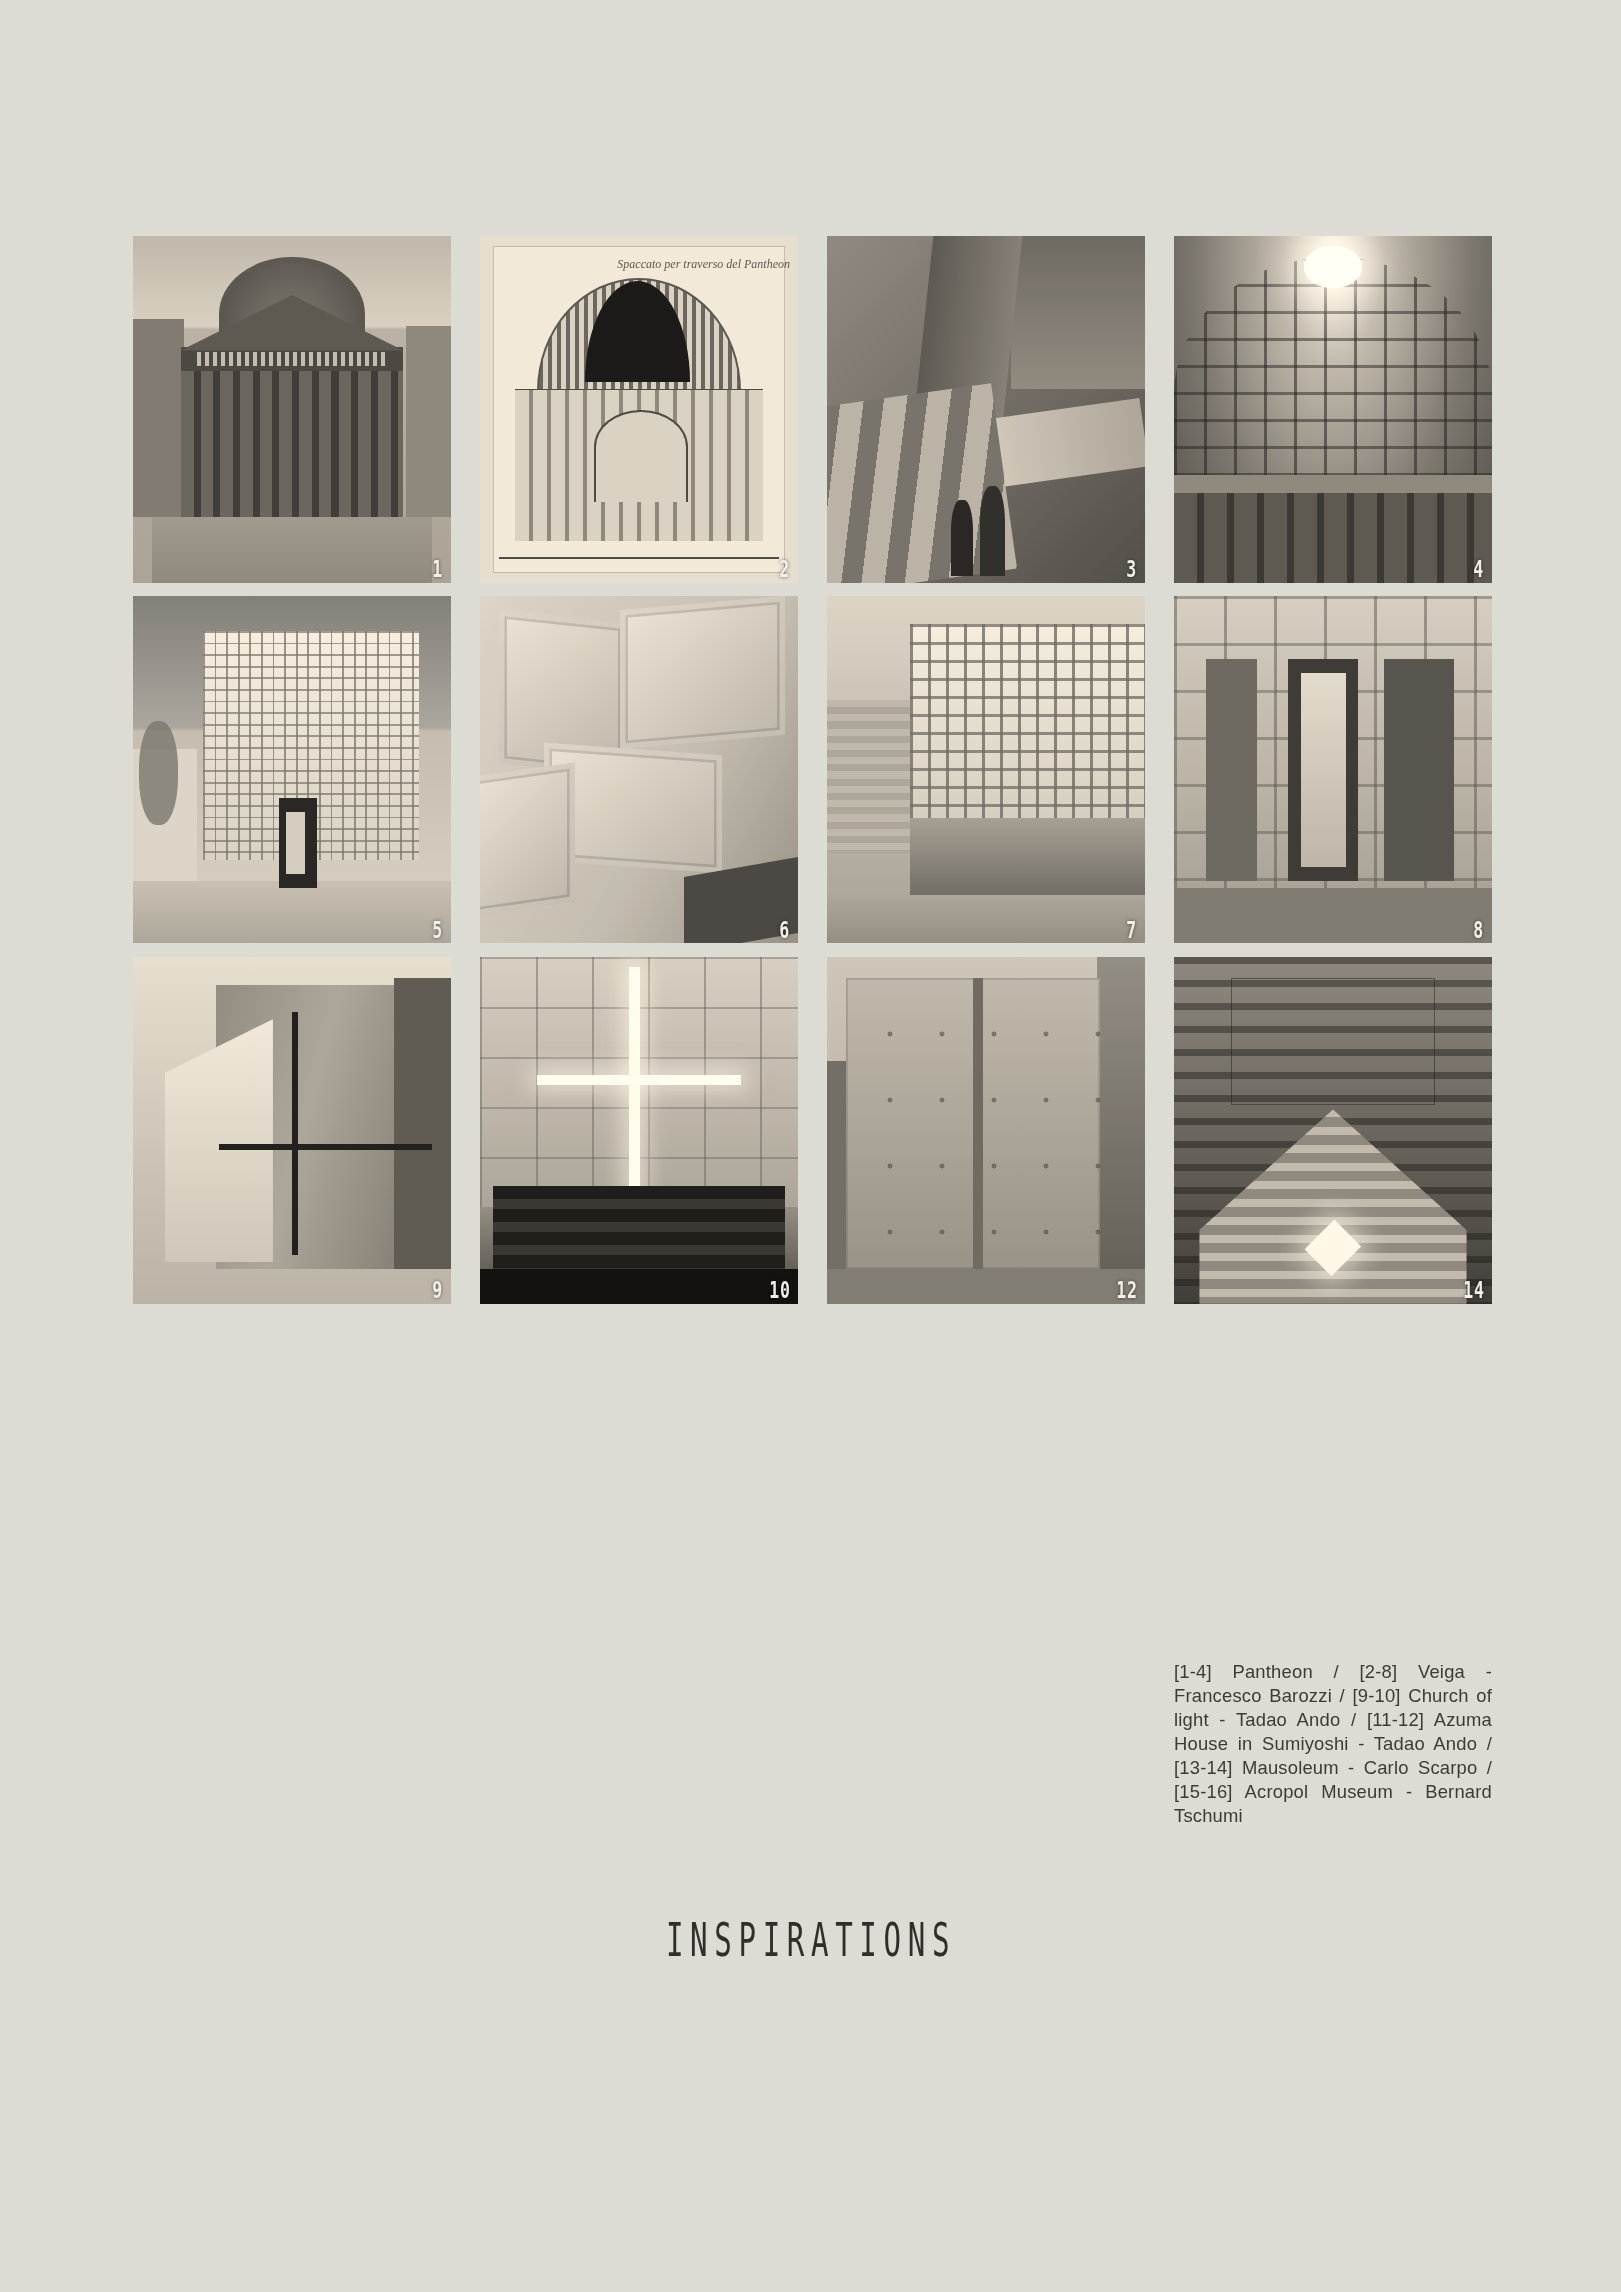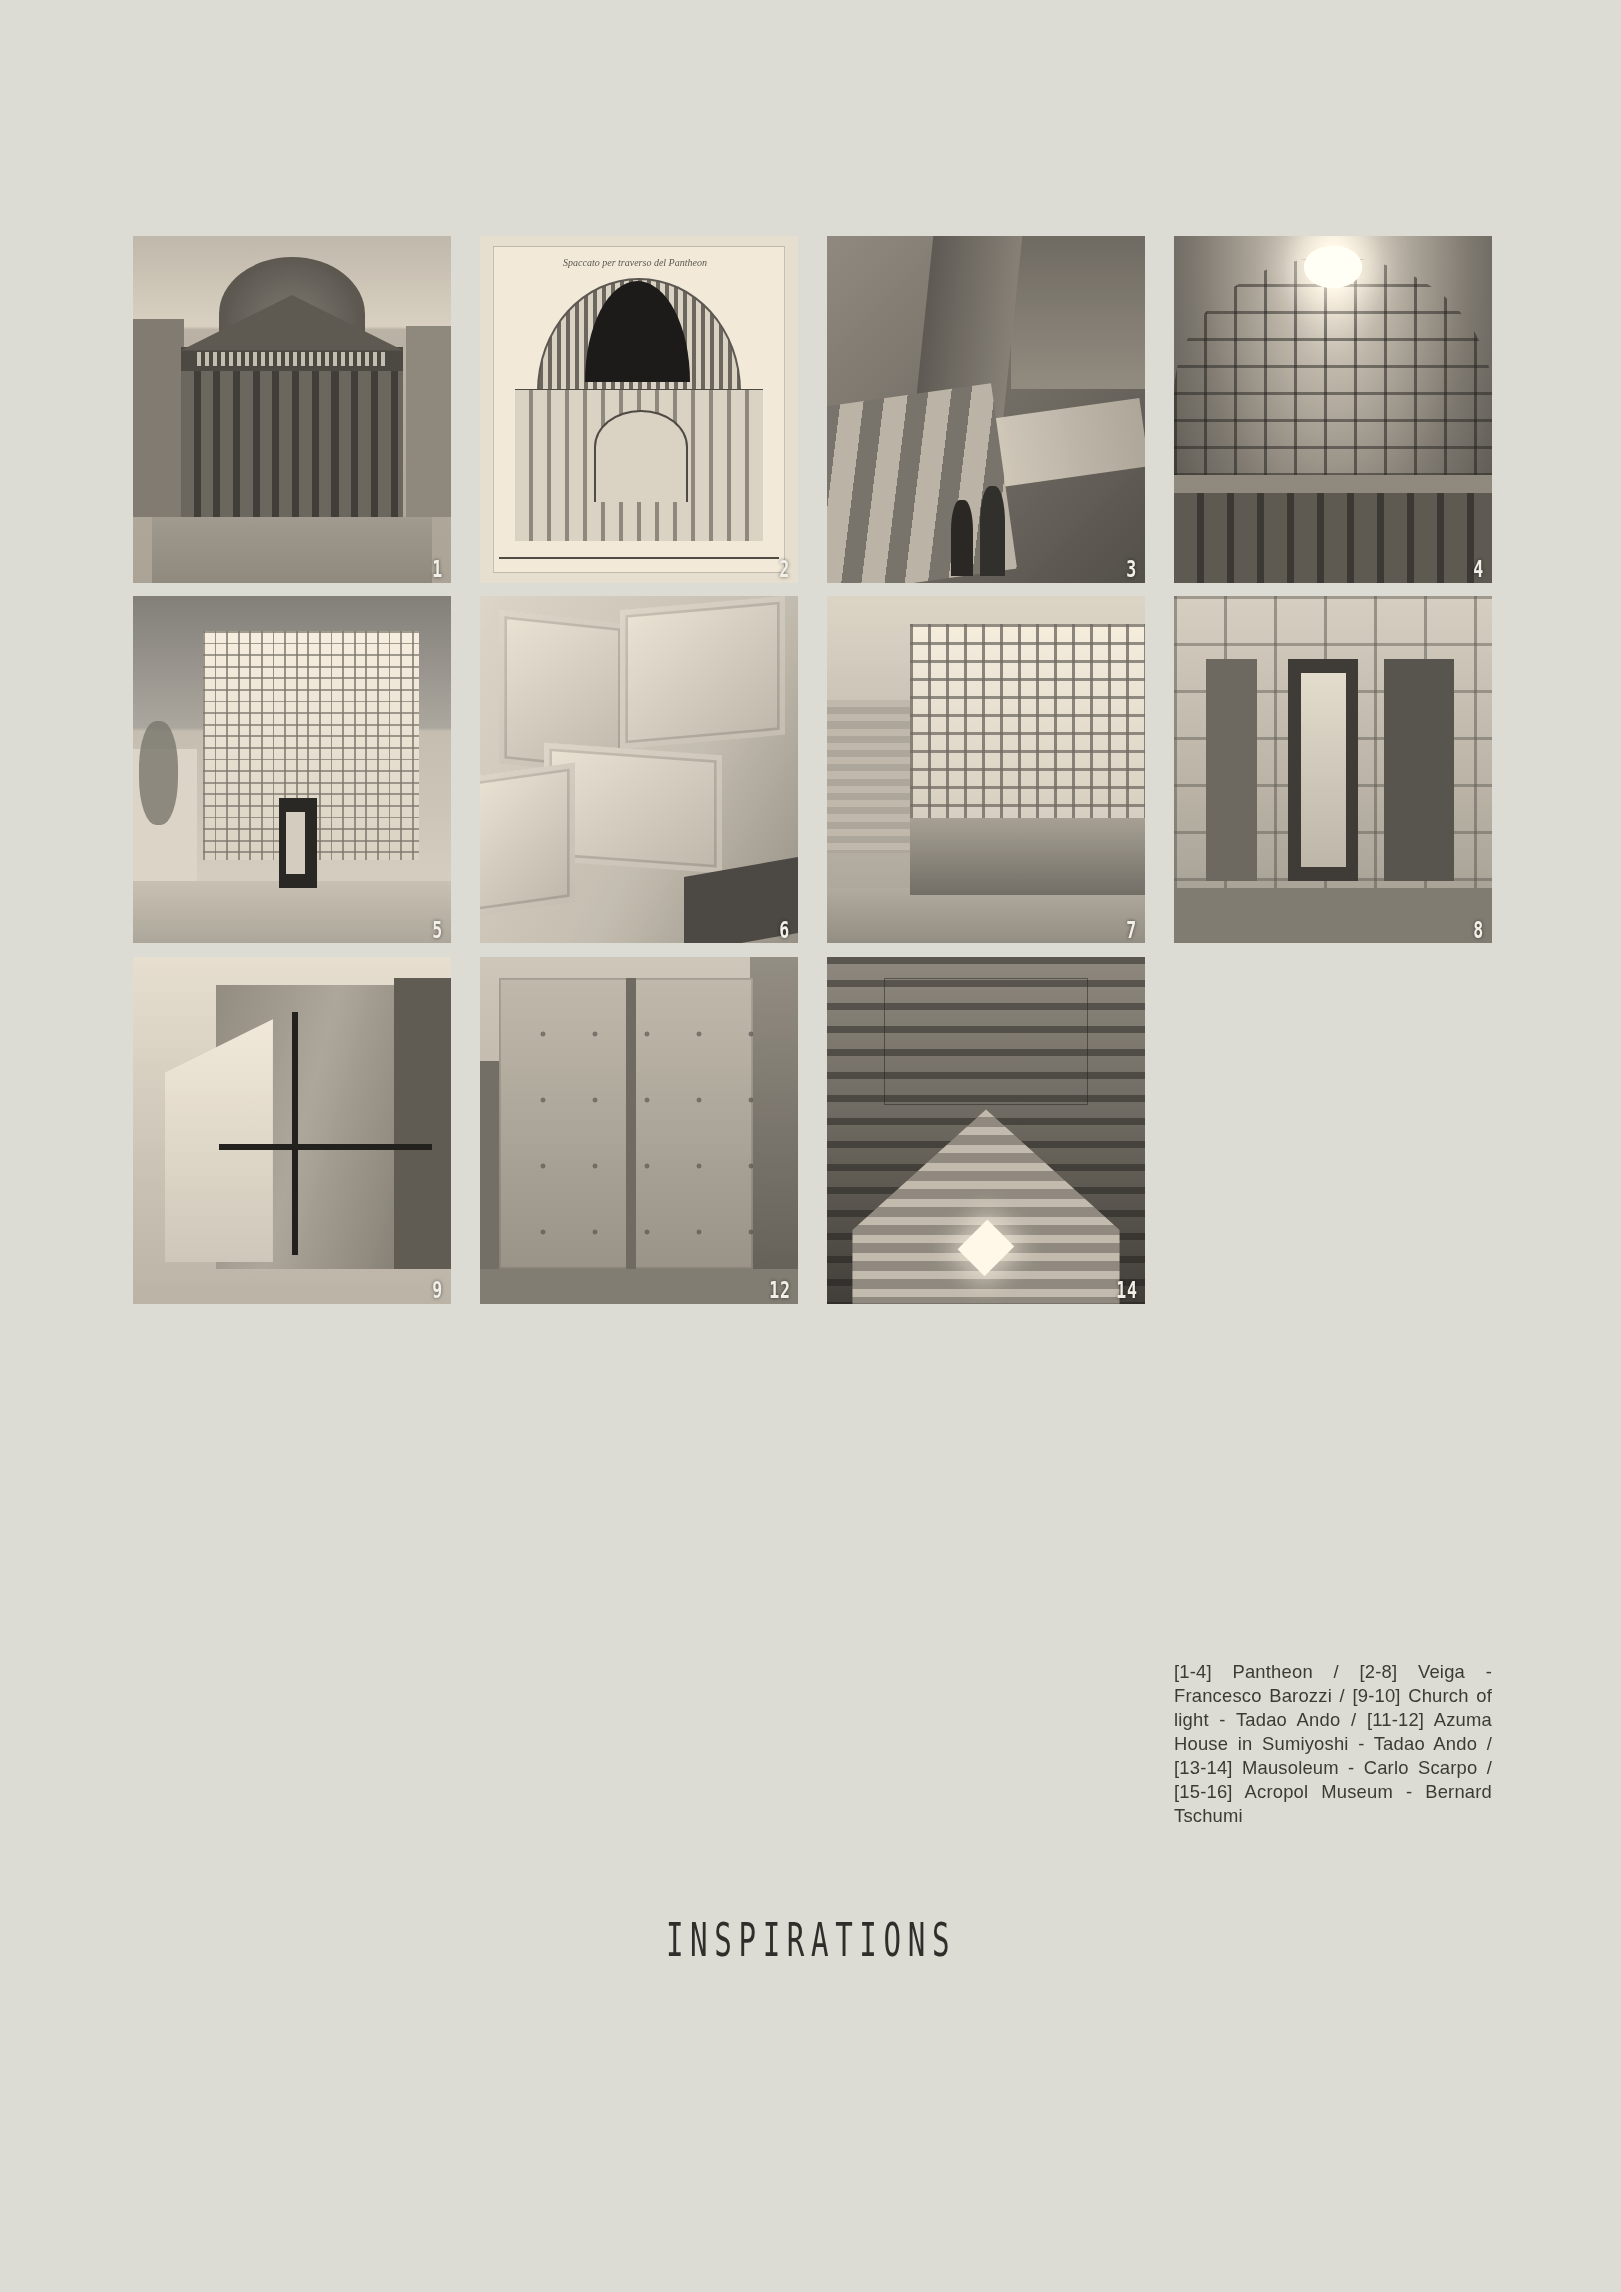--- a/index.html
+++ b/index.html
@@ -121,22 +121,22 @@
       background: repeating-linear-gradient(to right, #6a6256 0 3.6px, #cfc7b8 3.6px 9px); }
   .a2 .halfblack { position:absolute; left:33%; top:13%; width:33%; height:29%;
       background:#1e1c19; border-radius:50% 50% 0 0 / 100% 100% 0 0; }
   .a2 .body { position:absolute; left:11%; right:11%; top:44%; bottom:12%;
       background: repeating-linear-gradient(to right, #cfc7b8 0 14.3px, #8a8174 14.3px 18px);
       border-top:1.8px solid #4e473e; }
   .a2 .arch2 { position:absolute; left:36%; width:28%; top:50%; height:26%;
       border:2.7px solid #4e473e; border-bottom:none;
       border-radius: 50% 50% 0 0 / 40% 40% 0 0; background:#cfc7b8; }
   .a2 .grnd { position:absolute; left:6%; right:6%; bottom:7%; height:1.8px; background:#4e473e;}
-  .a2 .ttl { position:absolute; left:0; right:8px; top:6%; text-align:center;
-      font-size:10px; color:#5b544a; font-family:"Liberation Serif",serif; font-style:italic;}
+  .a2 .ttl { position:absolute; left:0; right:8px; top:6%; text-align:right;
+      font-size:12px; color:#5b544a; font-family:"Liberation Serif",serif; font-style:italic;}
 
   
   .a3 { background: linear-gradient(135deg,#8c8276 0%, #6f665b 55%, #534c43 100%); }
   .a3 .stepsA { position:absolute; left:-6%; top:46%; width:62%; height:54%;
       background: repeating-linear-gradient(105deg, #b4aa9b 0 23px, #776e62 23px 43px);
       transform: rotate(-8deg); }
   .a3 .wall { position:absolute; left:30%; top:0; width:28%; height:62%;
       background: linear-gradient(to right,#5d564c,#847a6d); transform: skewX(-6deg); }
   .a3 .wall2 { position:absolute; left:58%; top:0; width:42%; height:44%;
       background: linear-gradient(to bottom,#6e6659,#8e8476); }
@@ -444,20 +444,30 @@
       <div class="art a9">
         <div class="mass"></div>
           <div class="dark"></div>
           <div class="wedge"></div>
         <div class="crossv"></div>
           <div class="crossh"></div>
       </div>
       <div class="num">9</div>
     </div>
 
+    <div class="cell">
+      <div class="art a10">
+        <div class="wall"></div>
+          <div class="cv"></div>
+          <div class="ch"></div>
+        <div class="pews"></div>
+          <div class="floor"></div>
+      </div>
+      <div class="num">10</div>
+    </div>
 
 
     <div class="cell">
       <div class="art a12">
         <div class="left"></div>
           <div class="right"></div>
         <div class="conc"></div>
           <div class="dots"></div>
           <div class="slot"></div>
         <div class="grnd"></div>

